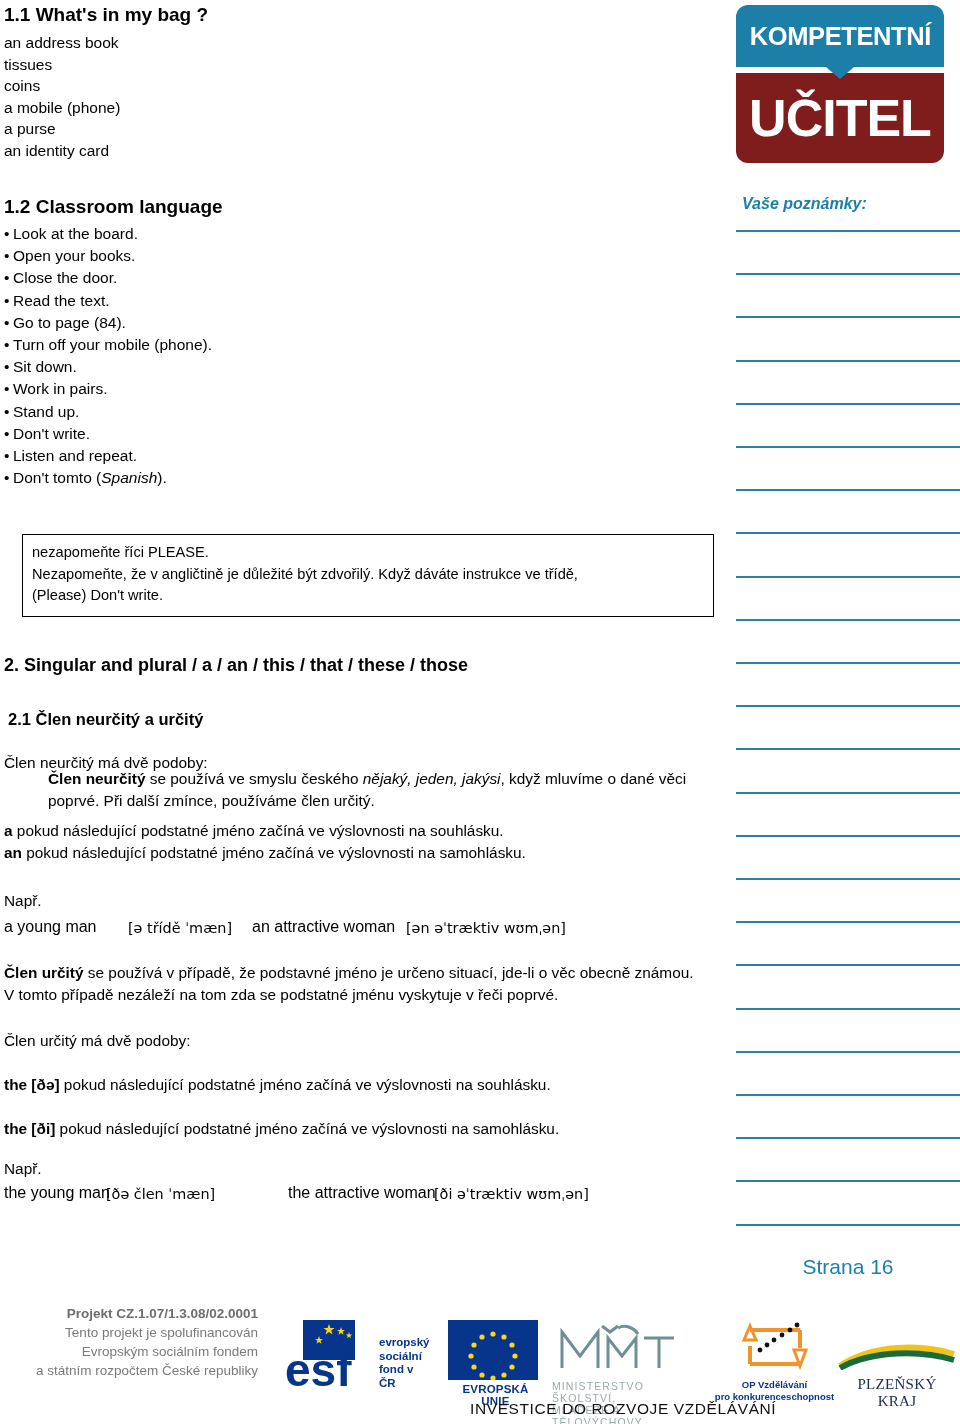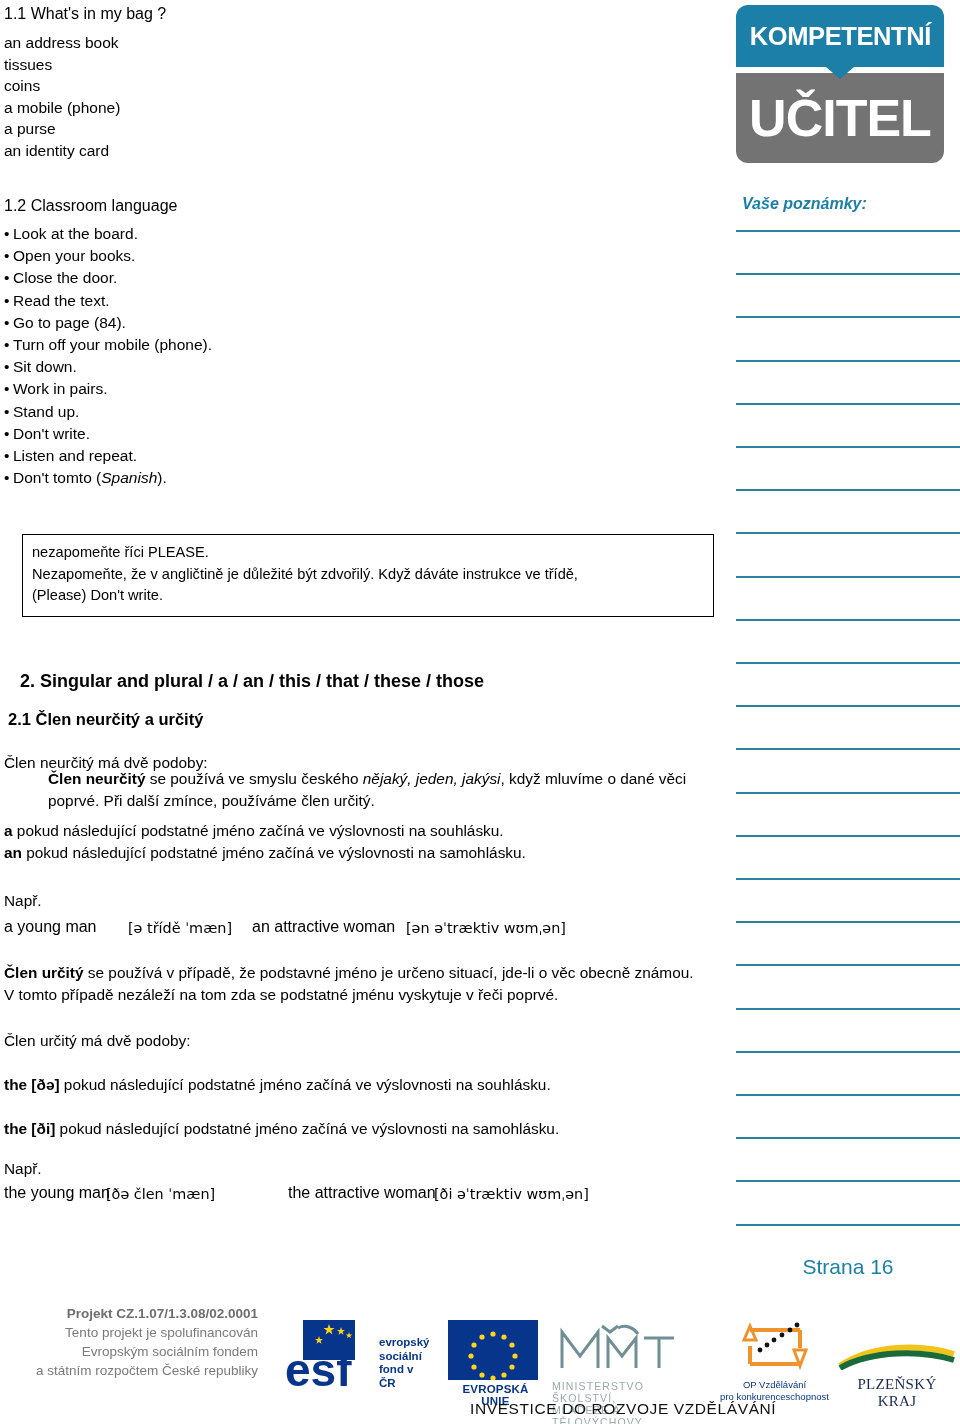--- a/index.html
+++ b/index.html
@@ -23,22 +23,22 @@
 
   
   .content {
     position: absolute;
     left: 0px;
     top: 0px;
     width: 716px;
   }
 
   h1.sec-title {
-    font-size: 16px;
-    font-weight: normal;
+    font-size: 19px;
+    font-weight: bold;
     margin: 0;
     padding: 0 0 0 4px;
     line-height: 1.2;
   }
 
   .plain-list {
     list-style: none;
     margin: 0;
     padding: 0 0 0 4px;
   }
@@ -68,21 +68,21 @@
   .note-box {
     border: 1px solid #000000;
     padding: 7px 9px 9px 9px;
     font-size: 14.6px;
     line-height: 21.5px;
   }
 
   h2.big-heading {
     font-size: 18px;
     font-weight: bold;
-    margin: 16px;
+    margin: 0;
     padding-left: 4px;
     line-height: 1.25;
   }
   h3.sub-heading {
     font-size: 16.5px;
     font-weight: bold;
     margin: 4px;
     padding-left: 4px;
     line-height: 1.25;
   }
@@ -133,21 +133,21 @@
     font-family: "Liberation Sans", sans-serif;
     transform: scaleX(0.98);
   }
   .logo-gap {
     height: 6px;
     background: #ffffff;
     position: relative;
   }
   .logo-bottom {
     height: 90px;
-    background: #737373;
+    background: #7f1d1d;
     display: flex;
     align-items: center;
     justify-content: center;
   }
   .logo-bottom span {
     color: #ffffff;
     font-weight: bold;
     font-size: 52px;
     letter-spacing: -1px;
     line-height: 1;
@@ -233,21 +233,21 @@
   }
 
   .msmt { position: absolute; left: 552px; top: 22px; width: 150px; }
   .msmt .cap {
     font-size: 10.5px; color: #9aa9aa; letter-spacing: 1.1px;
     line-height: 12px; margin-top: 2px;
   }
 
   .op { position: absolute; left: 712px; top: 24px; width: 125px; }
   .op .cap {
-    font-size: 9.5px; color: #07358c; font-weight: normal;
+    font-size: 9.5px; color: #07358c; font-weight: bold;
     line-height: 11.5px; text-align: center; margin-top: 3px;
   }
 
   .kraj { position: absolute; left: 838px; top: 46px; width: 118px; text-align: center; }
   .kraj .cap {
     font-size: 15px; color: #1a2a56; letter-spacing: 0.3px;
     font-family: "Liberation Serif", serif; margin-top: 2px; text-align: center;
   }
 
   .investice {

